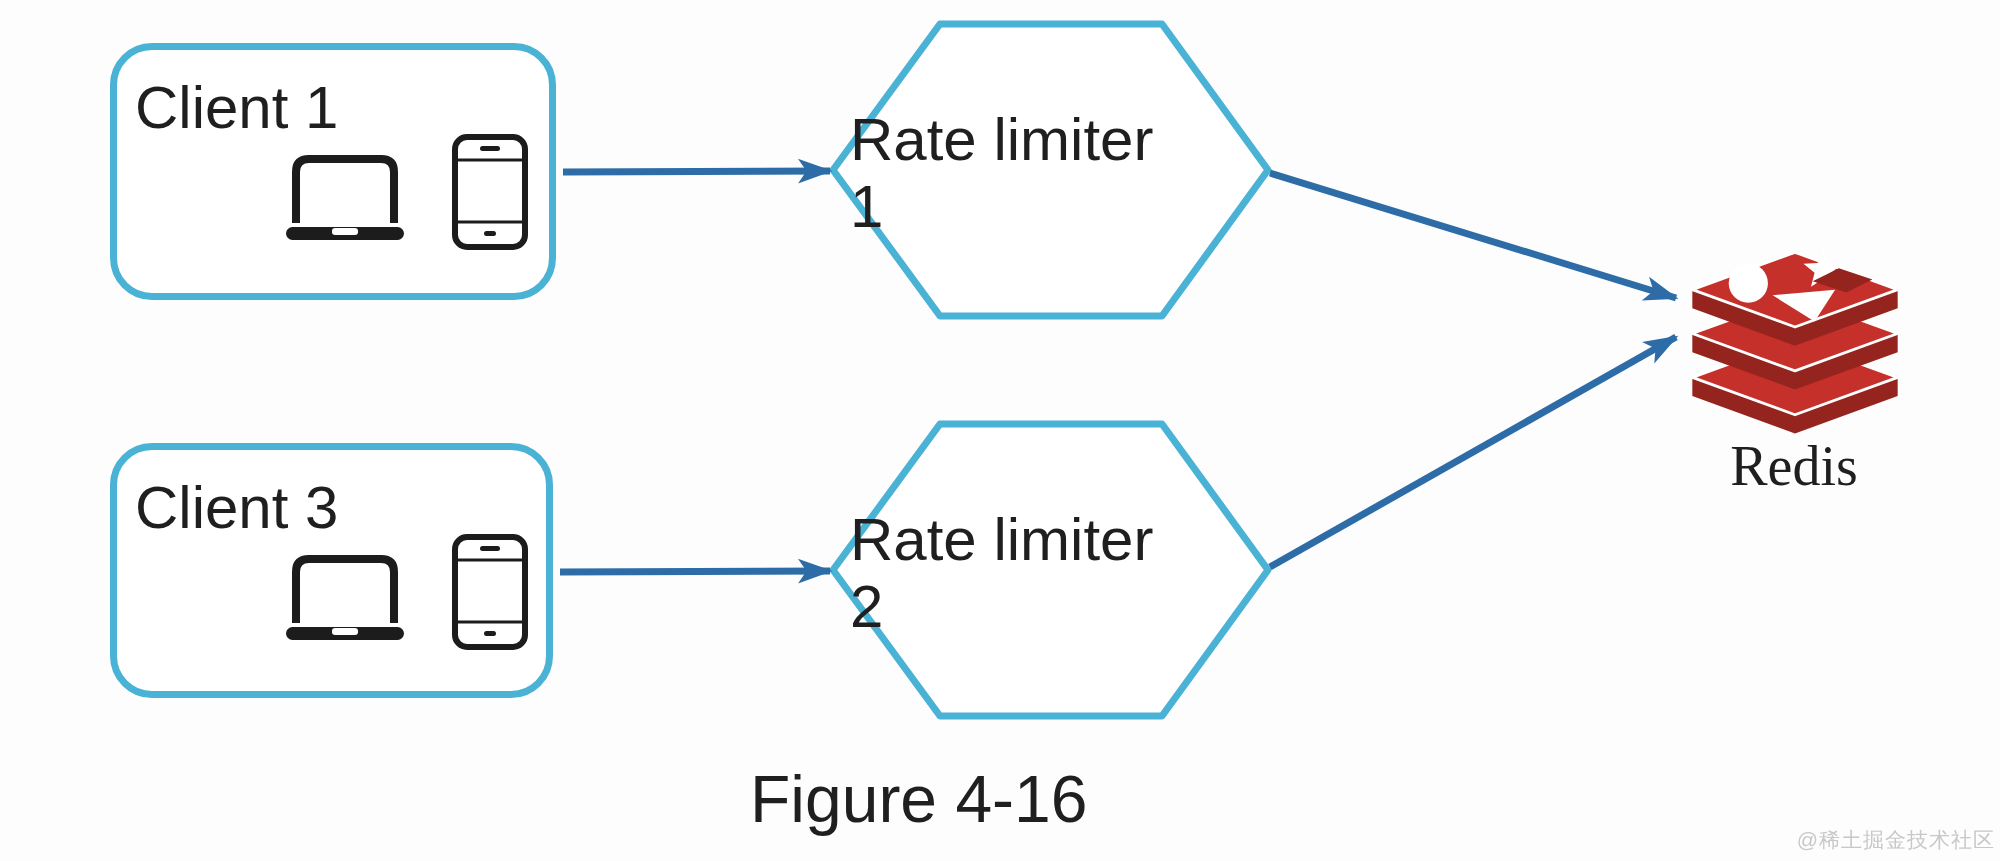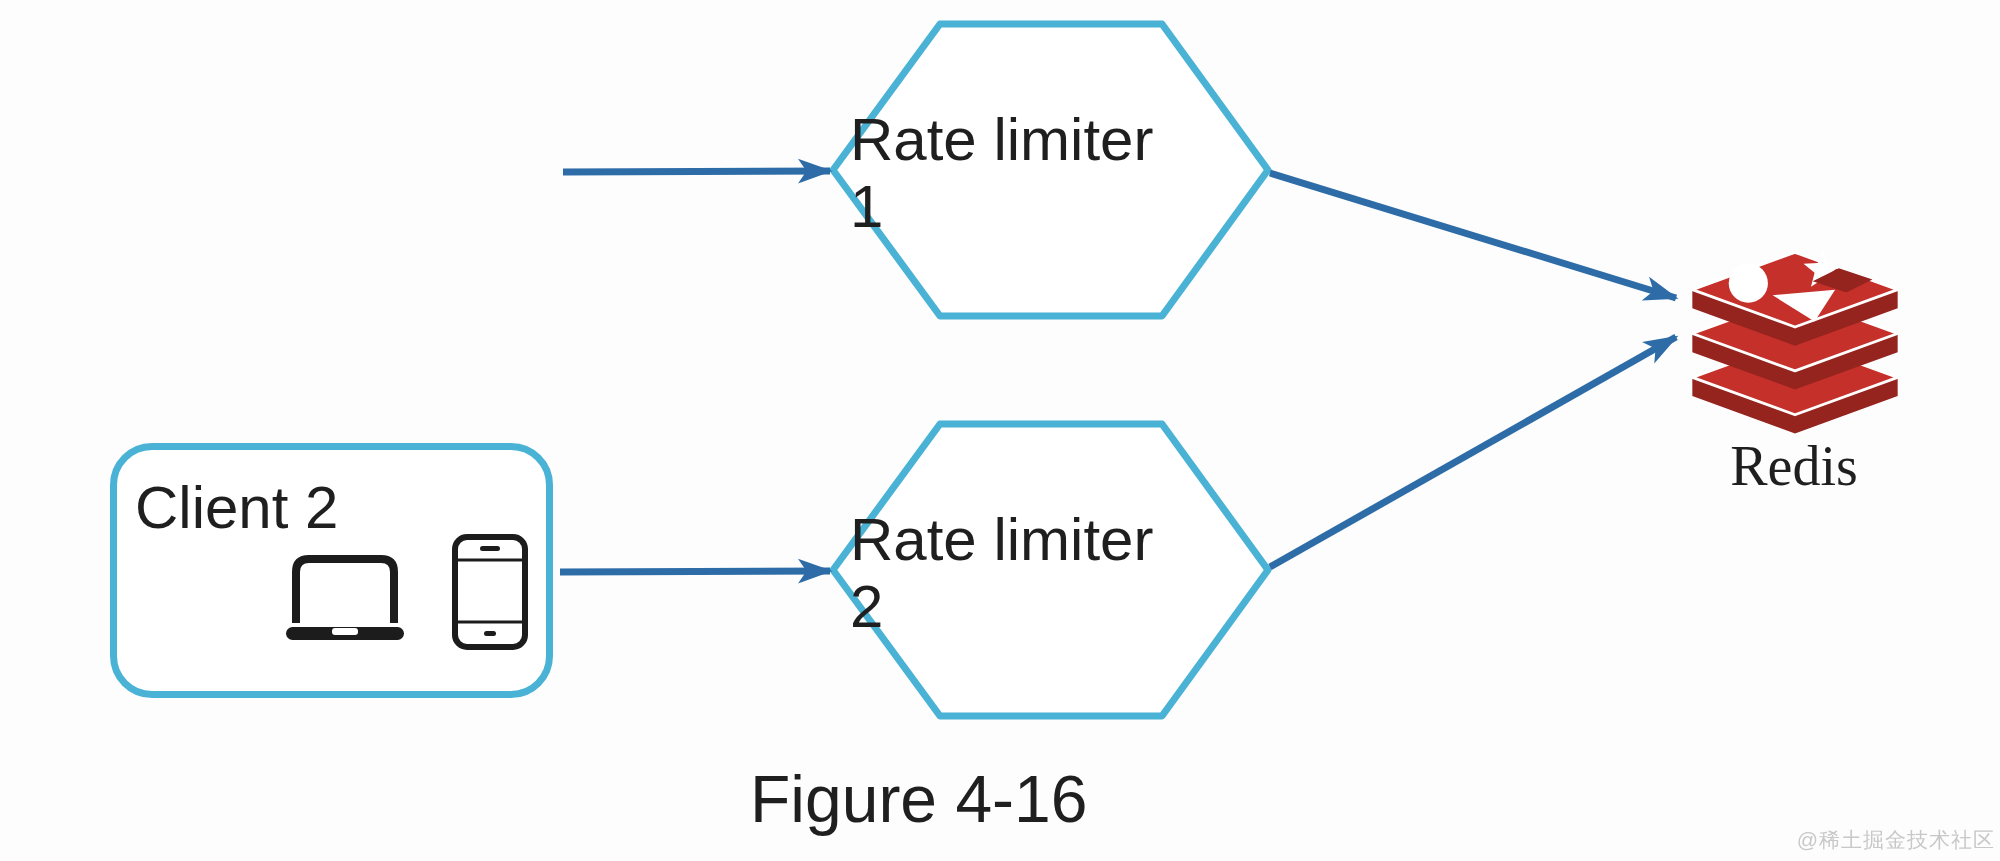--- a/index.html
+++ b/index.html
@@ -91,23 +91,38 @@
 
     <polygon class="hex" points="833,170 940,24 1162,24 1268,170 1162,316 940,316"></polygon>
     <polygon class="hex" points="833,570 940,424 1162,424 1268,570 1162,716 940,716"></polygon>
 
     <line class="wire" x1="563" y1="172" x2="830" y2="171" marker-end="url(#ah)"></line>
     <line class="wire" x1="560" y1="572" x2="830" y2="571" marker-end="url(#ah)"></line>
     <line class="wire" x1="1270" y1="173" x2="1676" y2="298" marker-end="url(#ah)"></line>
     <line class="wire" x1="1270" y1="567" x2="1676" y2="337" marker-end="url(#ah)"></line>
   </svg>
 
+  <div class="client-box" style="left:110px; top:43px; width:446px; height:257px;">
+    <div class="client-label">Client 1</div>
+    <svg class="dev-icon laptop" width="120" height="86" viewBox="0 0 120 86">
+      <path class="icon-stroke" stroke-width="8" d="M11,68 L11,17 Q11,4 24,4 L96,4 Q109,4 109,17 L109,68"></path>
+      <rect class="icon-fill" x="1" y="72" width="118" height="13" rx="6.5"></rect>
+      <rect x="47" y="73" width="26" height="7" rx="3" fill="#ffffff"></rect>
+    </svg>
+    <svg class="dev-icon phone" width="76" height="116" viewBox="0 0 76 116">
+      <rect class="icon-stroke" stroke-width="6" x="3" y="3" width="70" height="110" rx="12" fill="#ffffff"></rect>
+      <line class="icon-stroke" stroke-width="3" x1="5" y1="26" x2="71" y2="26"></line>
+      <rect class="icon-fill" x="28" y="12" width="20" height="5" rx="2.5"></rect>
+      <line class="icon-stroke" stroke-width="3" x1="5" y1="88" x2="71" y2="88"></line>
+      <rect class="icon-fill" x="32" y="97" width="12" height="5" rx="2.5"></rect>
+    </svg>
+  </div>
 
   <div class="client-box" style="left:110px; top:443px; width:443px; height:255px;">
-    <div class="client-label">Client 2</div>
+    <div class="client-label">Client 3</div>
     <svg class="dev-icon laptop" width="120" height="86" viewBox="0 0 120 86">
       <path class="icon-stroke" stroke-width="8" d="M11,68 L11,17 Q11,4 24,4 L96,4 Q109,4 109,17 L109,68"></path>
       <rect class="icon-fill" x="1" y="72" width="118" height="13" rx="6.5"></rect>
       <rect x="47" y="73" width="26" height="7" rx="3" fill="#ffffff"></rect>
     </svg>
     <svg class="dev-icon phone" width="76" height="116" viewBox="0 0 76 116">
       <rect class="icon-stroke" stroke-width="6" x="3" y="3" width="70" height="110" rx="12" fill="#ffffff"></rect>
       <line class="icon-stroke" stroke-width="3" x1="5" y1="26" x2="71" y2="26"></line>
       <rect class="icon-fill" x="28" y="12" width="20" height="5" rx="2.5"></rect>
       <line class="icon-stroke" stroke-width="3" x1="5" y1="88" x2="71" y2="88"></line>

